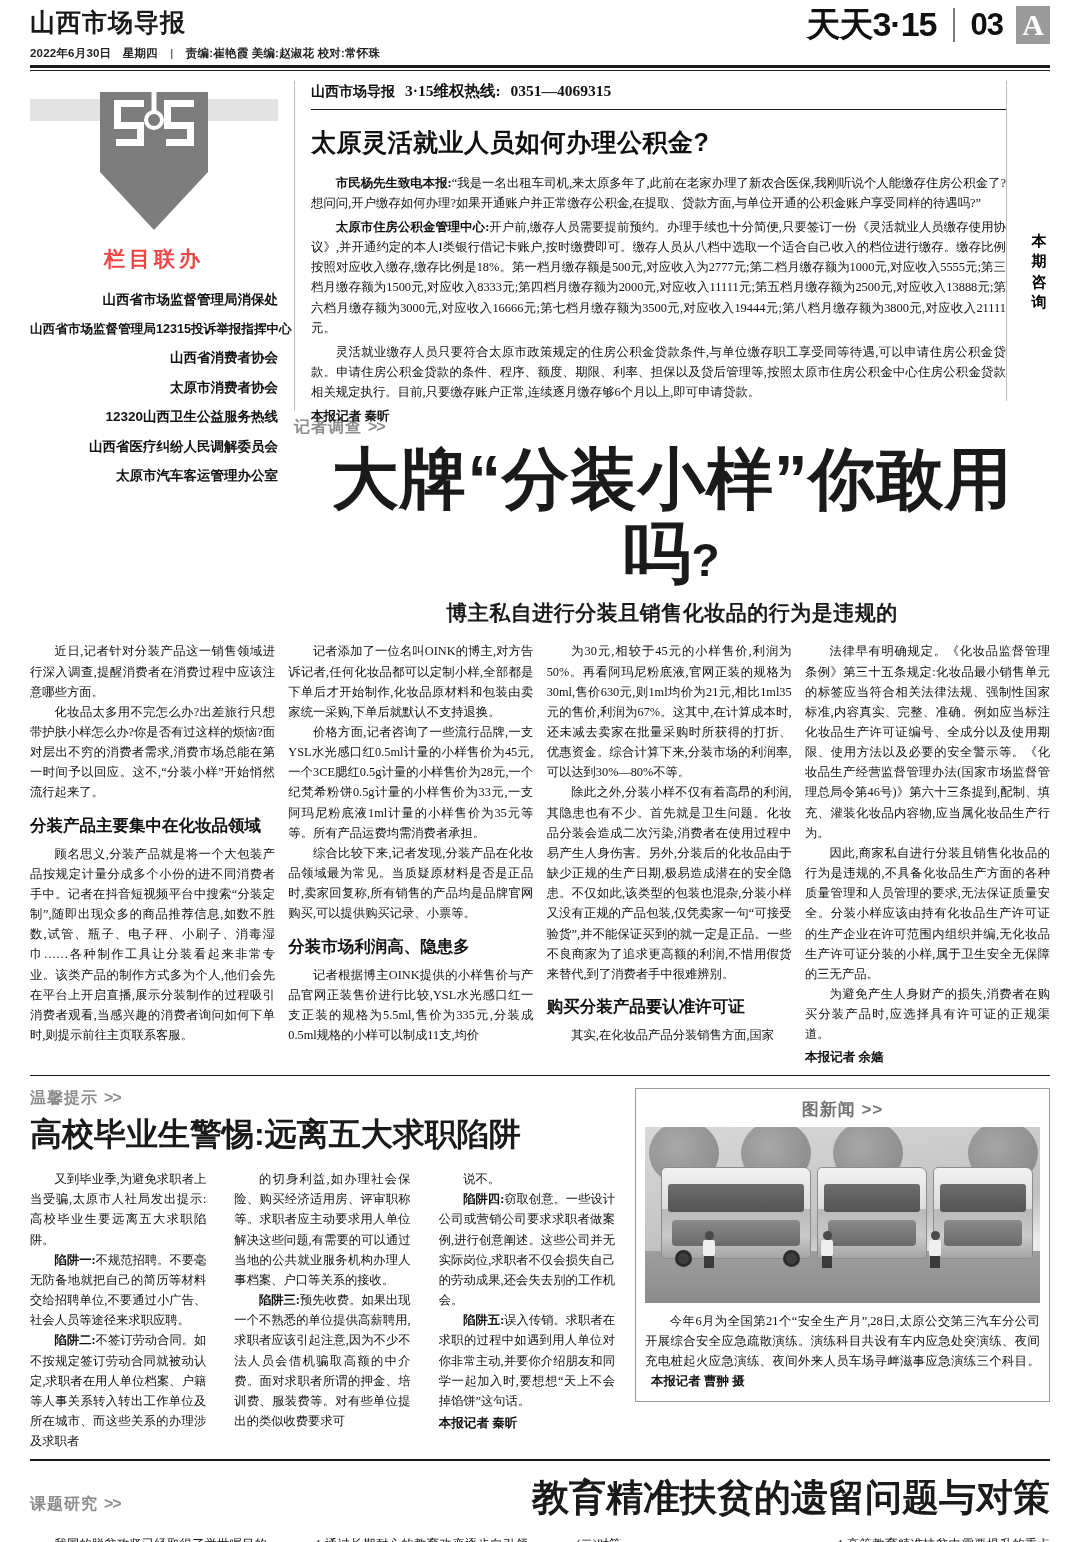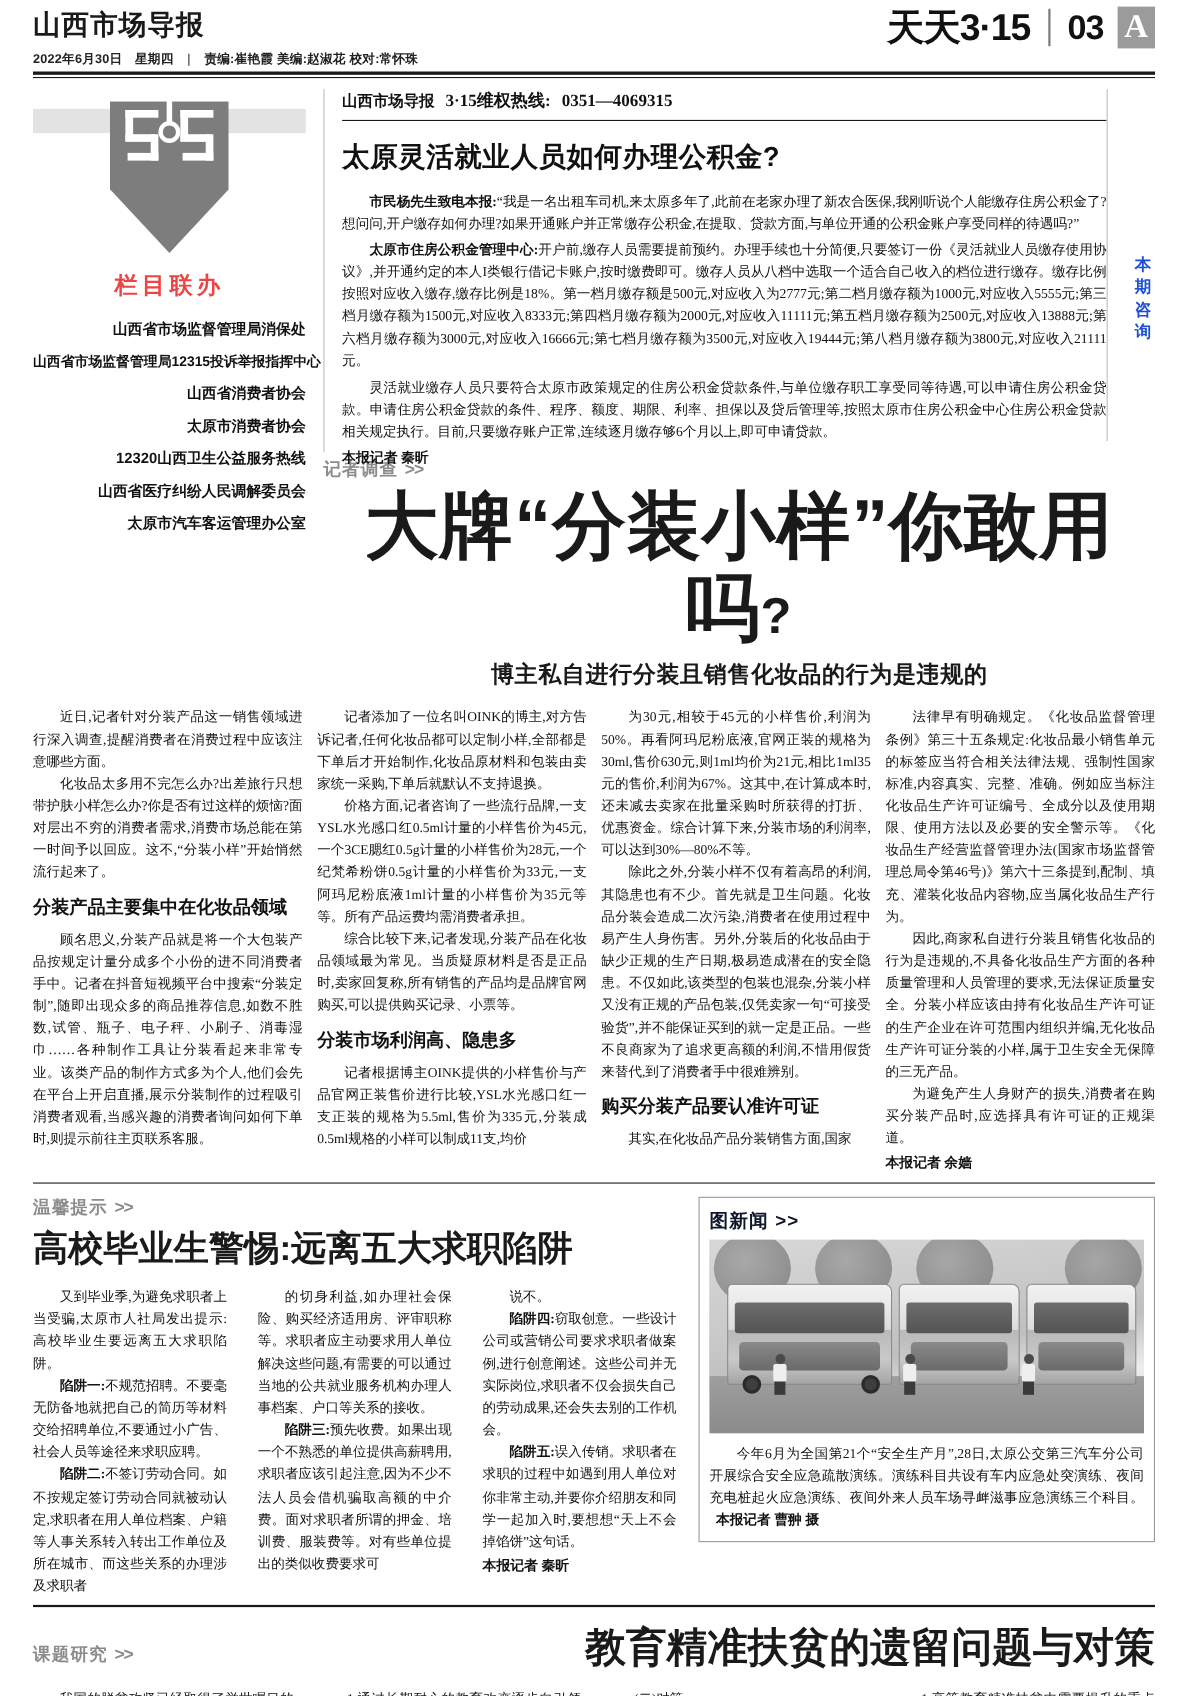--- a/index.html
+++ b/index.html
@@ -112,21 +112,21 @@
   }
   .qa-block { margin-top: 14px; font-size: 12.4px; line-height: 1.62; text-align: justify; }
   .qa-block p { text-indent: 2em; margin-bottom: 4px; }
   .qa-block b { font-weight: bold; }
   .byline { text-align: left; font-weight: bold; font-size: 12.6px; margin-top: 2px; }
 
   .vrule-right { position:absolute; left: 0; top: 0; bottom: 10px; width: 1px; background:#bdbdbd; }
   .period-label {
     position: absolute; right: 0; top: 150px; width: 22px;
     font-family: "Liberation Sans", sans-serif; font-weight: bold;
-    font-size: 15px; line-height: 1.35; color:#1d4ed8; text-align:center;
+    font-size: 15px; line-height: 1.35; color:#000000; text-align:center;
   }
 
   
   .kicker {
     font-family: "Liberation Sans", sans-serif; font-weight: bold;
     font-size: 16px; color: #8c8c8c; letter-spacing: 1px;
   }
   .kicker .arrows { margin-left: 6px; letter-spacing: -1px; }
   .big-headline {
     font-family: "Liberation Sans", sans-serif; font-weight: bold;
@@ -160,21 +160,21 @@
     font-family: "Liberation Sans", sans-serif; font-weight: bold;
     font-size: 32px; margin-top: 4px; letter-spacing: 0px; color:#1a1a1a;
   }
   .mid-cols { display: flex; margin-top: 12px; gap: 28px; }
   .mid-col { flex: 1; }
 
   
   .photobox { border: 1px solid #9a9a9a; padding: 9px; position: relative; }
   .photo-kicker {
     font-family: "Liberation Sans", sans-serif; font-weight: bold;
-    font-size: 17px; text-align: left; color: #0f172a; margin-bottom: 6px;
+    font-size: 17px; text-align: center; color: #737373; margin-bottom: 6px;
     letter-spacing: 1px;
   }
   .photo-img {
     width: 100%; height: 176px; position: relative; overflow: hidden;
     background: linear-gradient(#cfcfcf, #b4b4b4 40%, #a8a8a8 70%, #9a9a9a);
   }
   .ph-sky { position:absolute; inset:0;
     background: linear-gradient(170deg,#d8d8d8 0%,#cacaca 35%,#bfbfbf 55%,#ededed 75%, #d0d0d0 100%); }
   .ph-tree { position:absolute; top:-6px; width:70px; height:64px; border-radius:50%;
     background: radial-gradient(circle at 40% 40%, #9a9a9a, #6f6f6f); opacity:.75; }

